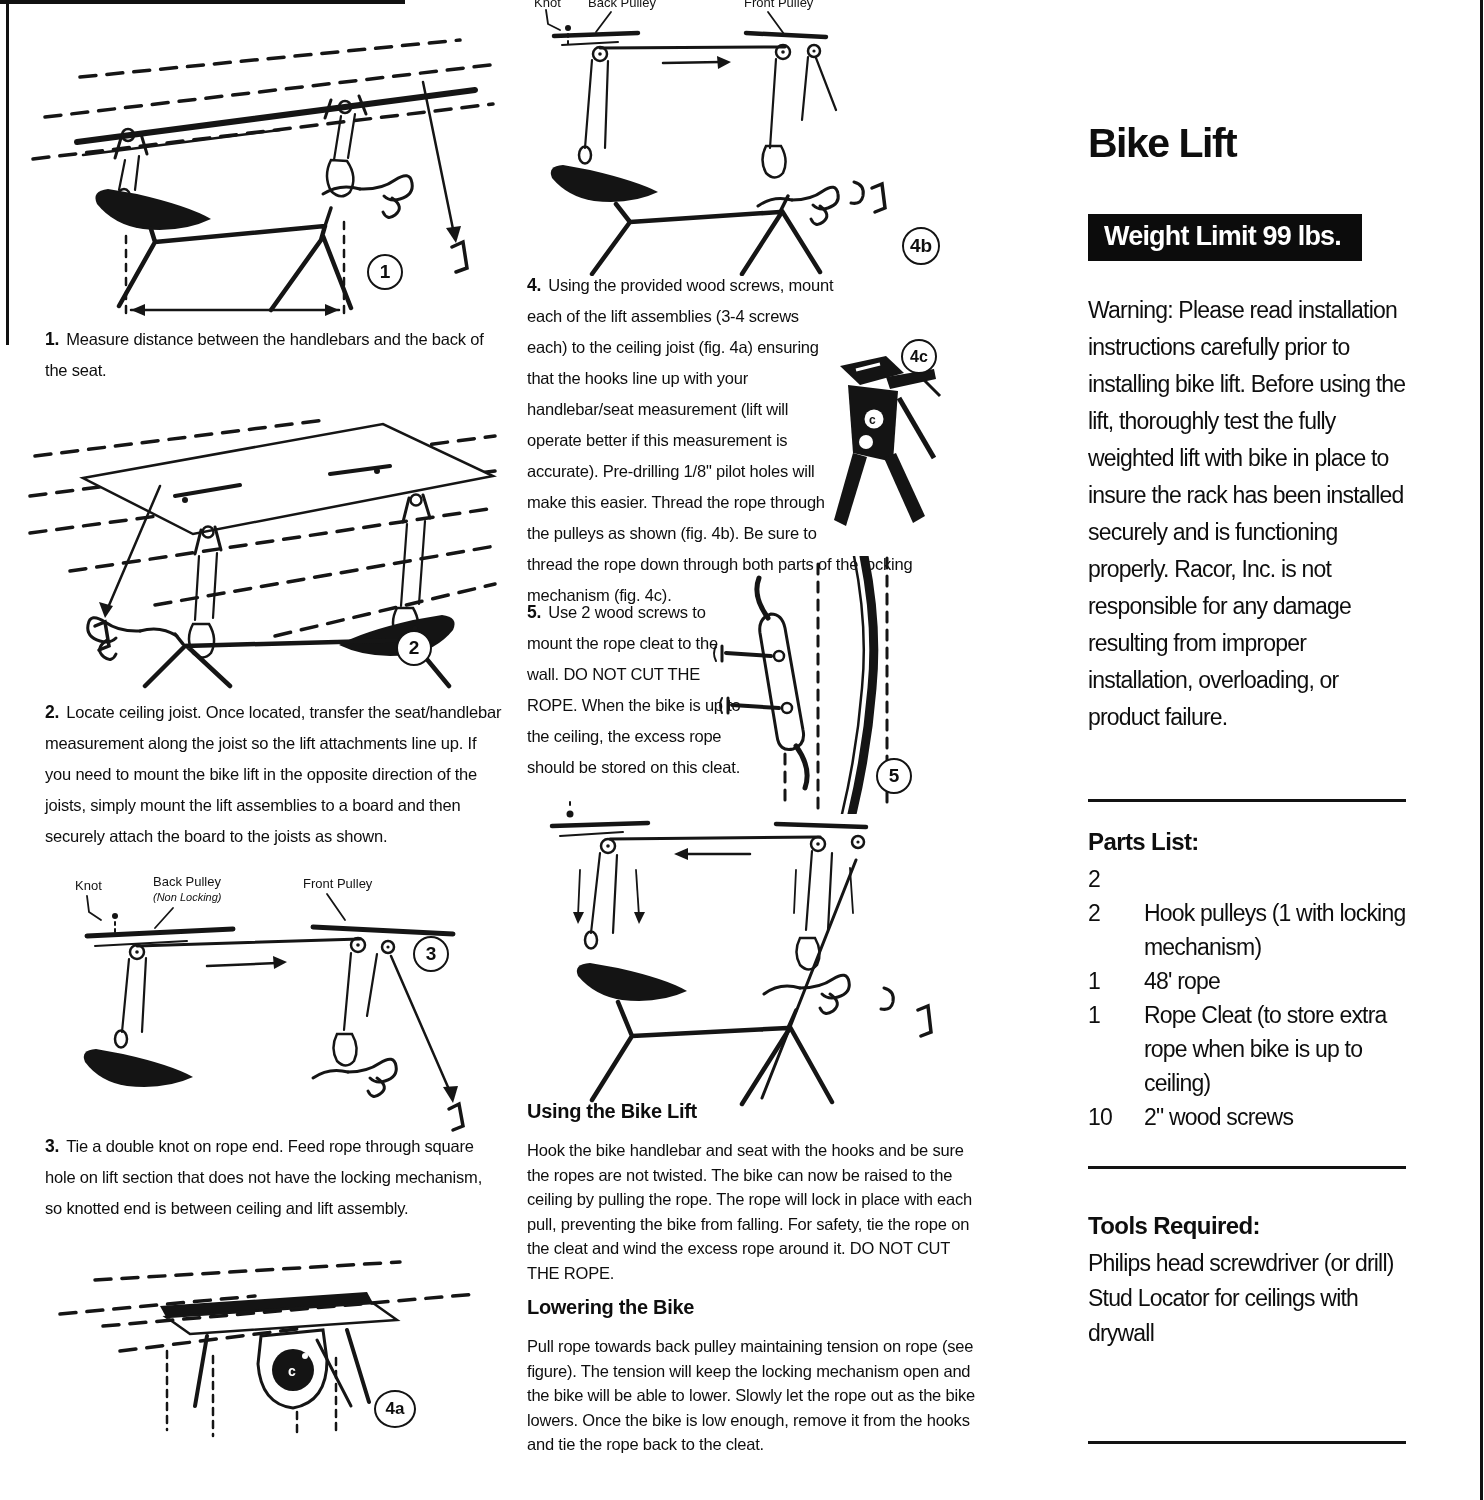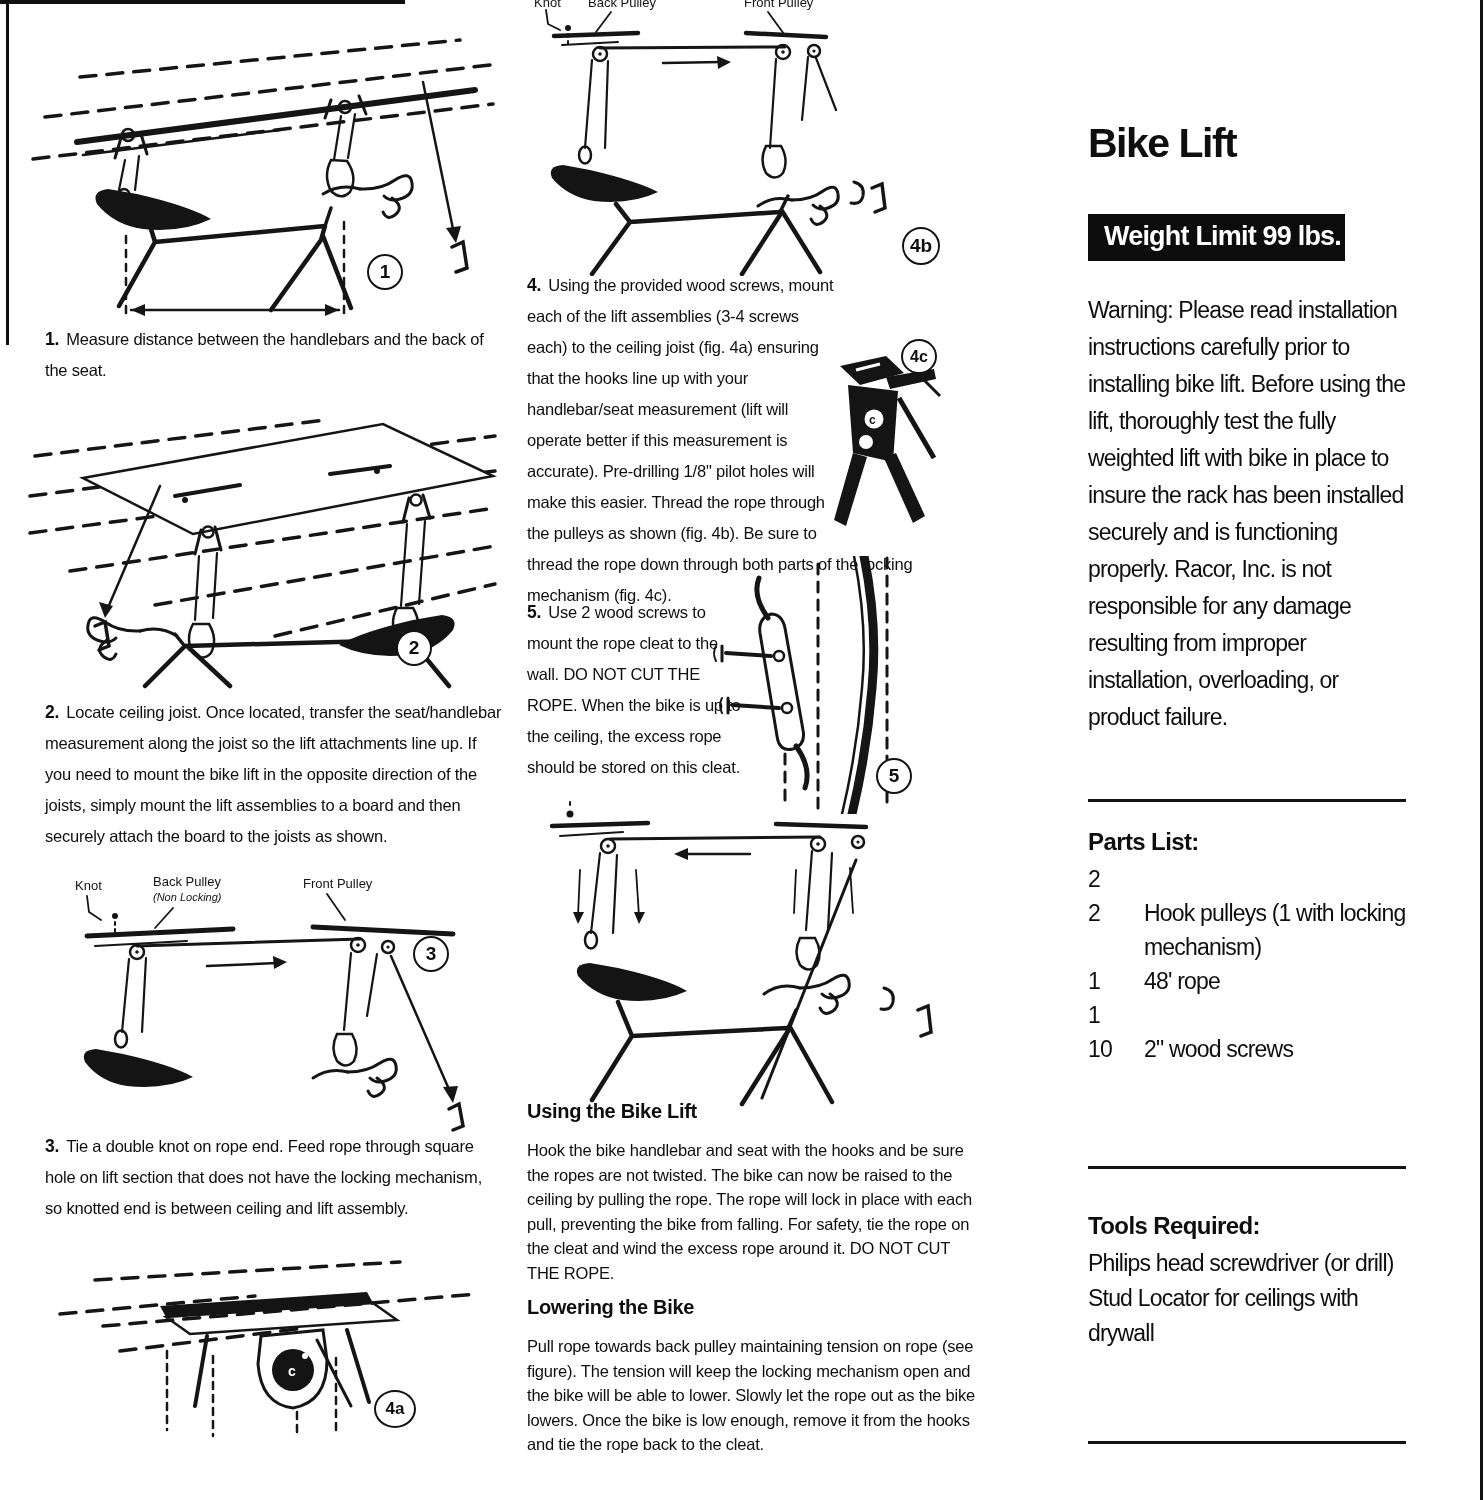--- a/index.html
+++ b/index.html
@@ -10,21 +10,21 @@
   .step{font-size:16.5px;line-height:31px;letter-spacing:-0.2px;text-align:left;}
   .stepnum{font-weight:bold;font-size:17.5px;margin-right:7px;}
   .midhead{font-size:20px;font-weight:bold;letter-spacing:-0.3px;}
   .midbody{font-size:16.5px;line-height:24.5px;letter-spacing:-0.2px;}
   .circ{position:absolute;border:2.5px solid #131313;border-radius:50%;background:#fff;
         display:flex;align-items:center;justify-content:center;
         font-weight:bold;font-size:19px;width:36px;height:36px;box-sizing:border-box;}
   .circ.wide{width:42px;height:38px;border-radius:50%;font-size:17px;}
   .title{font-size:41px;font-weight:bold;letter-spacing:-1.5px;}
   .wbox{background:#0c0c0c;color:#ffffff;font-size:27px;font-weight:bold;letter-spacing:-0.8px;
-        padding:7px 4px 9px 16px;display:inline-block;}
+        padding:7px 21px 9px 16px;display:inline-block;}
   .rcol{font-size:23px;line-height:37px;letter-spacing:-0.8px;}
   .rhead{font-size:24px;font-weight:bold;letter-spacing:-0.6px;line-height:36px;}
   .plist{font-size:23px;line-height:34px;letter-spacing:-0.8px;}
   .prow{display:flex;}
   .pqty{width:56px;flex:none;}
   .pdesc{flex:1;}
   .tools{font-size:23px;line-height:35px;letter-spacing:-0.8px;}
   .fig4c-space{float:right;width:128px;height:212px;margin-top:56px;}
   svg text{font-family:"Liberation Sans",sans-serif;}
   .figlbl{font-size:13px;fill:#131313;}
@@ -362,20 +362,21 @@
     <div class="prow">
         <span class="pqty">2</span>
         <span class="pdesc">Hook pulleys (1 with locking mechanism)</span>
       </div>
     <div class="prow">
         <span class="pqty">1</span>
         <span class="pdesc">48' rope</span>
       </div>
     <div class="prow">
         <span class="pqty">1</span>
+        <span class="pdesc">Rope Cleat (to store extra rope when bike is up to ceiling)</span>
       </div>
     <div class="prow">
         <span class="pqty">10</span>
         <span class="pdesc">2" wood screws</span>
       </div>
   </div>
 
   <div class="rule abs" style="left:1088px;top:1166px;width:318px;"></div>
 
   <div class="rhead abs" style="left:1088px;top:1208px;">Tools Required:</div>

